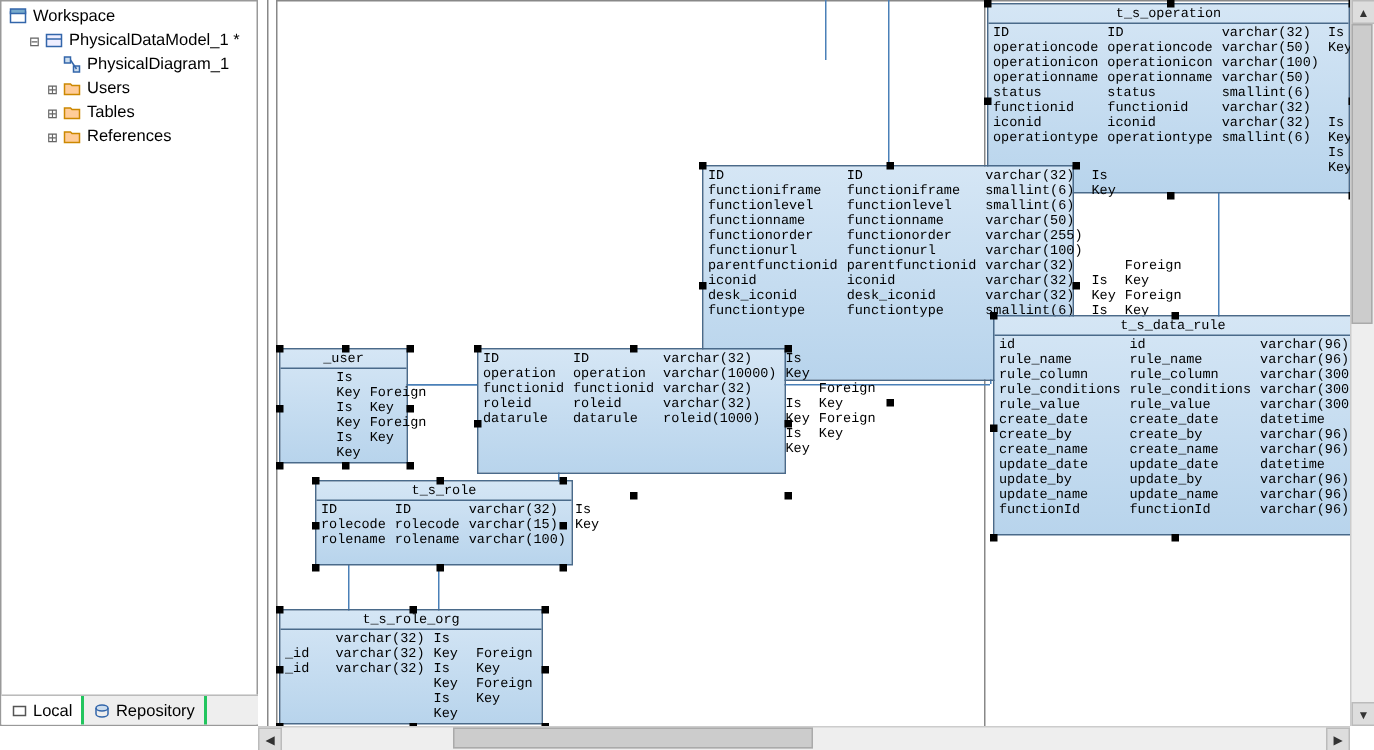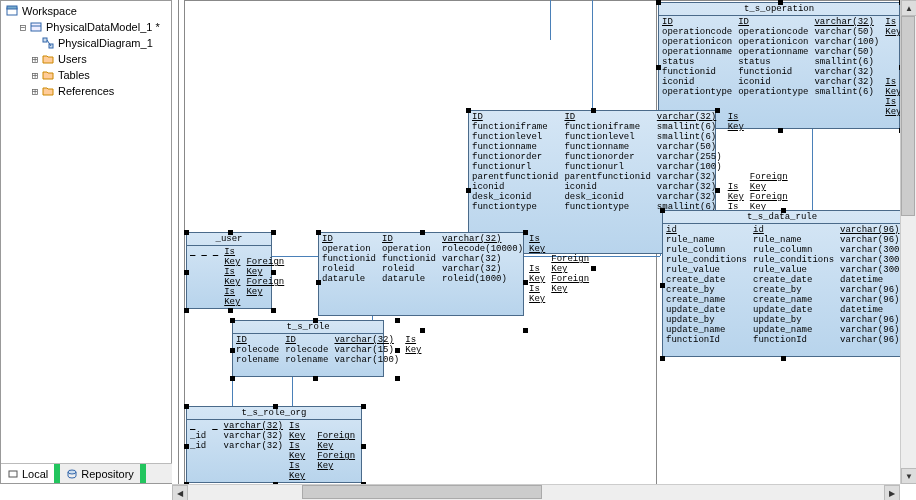--- a/index.html
+++ b/index.html
@@ -5,34 +5,34 @@
 *{box-sizing:border-box;margin:0;padding:0}
 body{font-family:Tahoma,Arial,sans-serif;font-size:11px;color:#000;background:#fff;overflow:hidden;width:916px;height:500px;position:relative}
 .sidebar{position:absolute;left:0;top:0;width:172px;height:484px;border:1px solid #999;background:#fff}
 .tree{padding:2px 4px;font-size:11px}
 .tree-row{display:flex;align-items:center;height:16px;white-space:nowrap;cursor:pointer}
 .tree-row .tw{width:12px;text-align:center;color:#666;font-family:monospace}
 .tree-row .ic{width:14px;height:14px;margin-right:2px;display:flex;align-items:center;justify-content:center}
 .tree-row .lbl{padding-left:1px}
 .ind1{padding-left:12px}.ind2{padding-left:24px}
 .tabs{position:absolute;left:0;bottom:0;width:172px;height:20px;display:flex;border-top:1px solid #bbb;background:#eee}
-.tab{display:flex;align-items:center;padding:0 6px;border-right:6px solid #22c55e;font-size:11px;cursor:pointer}
+.tab{display:flex;align-items:center;padding:0 6px;border-right:2px solid #22c55e;font-size:11px;cursor:pointer}
 .tab.active{background:#fff}
 .tab .ic{width:12px;height:12px;margin-right:3px}
 .canvas{position:absolute;left:172px;top:0;right:0;bottom:0;background:#fff;overflow:hidden}
 .vline{position:absolute;width:1px;background:#888}
 .hline{position:absolute;height:1px;background:#888}
 .rel{position:absolute;background:#4a80b8}
 .rel.v{width:1px}.rel.h{height:1px}
 .entity{position:absolute;border:1px solid #4a6a8a;background:linear-gradient(#d5e6f5,#b8d4ec);font-family:"Courier New",monospace;font-size:9px}
 .entity .title{text-align:center;border-bottom:1px solid #4a6a8a;padding:1px 0;font-size:9px}
 .entity .cols{display:flex}
 .entity .col{padding:1px 3px}
 .entity .col+.col{border-left:0px solid #7aa}
-.entity .u{text-decoration:underline}
+.entity .u{}
 .handle{position:absolute;width:5px;height:5px;background:#000}
 .scrollbar-v{position:absolute;right:0;top:0;width:16px;height:calc(100% - 16px);background:#eee;border-left:1px solid #ccc}
 .scrollbar-h{position:absolute;left:0;bottom:0;height:16px;width:calc(100% - 16px);background:#eee;border-top:1px solid #ccc}
 .sb-btn{width:16px;height:16px;background:#ddd;border:1px solid #bbb;display:flex;align-items:center;justify-content:center;font-size:8px;color:#333}
 .sb-thumb{background:#ccc;border:1px solid #aaa}
 svg.ic-svg{width:12px;height:12px}
 </style>
 </head>
 <body>
 
@@ -282,21 +282,21 @@
         </div>
         <div class="col">
           <div class="u">ID</div>
           <div class="">operation</div>
           <div class="">functionid</div>
           <div class="">roleid</div>
           <div class="">datarule</div>
         </div>
         <div class="col">
           <div class="u">varchar(32)</div>
-          <div class="">rolecode(10000)</div>
+          <div class="">varchar(10000)</div>
           <div class="">varchar(32)</div>
           <div class="">varchar(32)</div>
           <div class="">roleid(1000)</div>
         </div>
         <div class="col">
           <div class="u">Is Key</div>
           <div class="">&nbsp;</div>
           <div class="u">Is Key</div>
           <div class="u">Is Key</div>
           <div class="">&nbsp;</div>
@@ -380,21 +380,21 @@
       </div>
       <div class="handle" style="left: -3px; top: -3px;"></div>
       <div class="handle" style="left: 118px; top: -3px;"></div>
       <div class="handle" style="left: 238px; top: -3px;"></div>
       <div class="handle" style="left: -3px; top: 71.5px;"></div>
       <div class="handle" style="left: 238px; top: 71.5px;"></div>
       <div class="handle" style="left: -3px; top: 145px;"></div>
       <div class="handle" style="left: 118px; top: 145px;"></div>
       <div class="handle" style="left: 238px; top: 145px;"></div>
     </div>
-  <div class="entity" id="ent-role" style="left:60px;top:320px;width:152px">
+  <div class="entity" id="ent-role" style="left:38px;top:320px;width:172px">
       <div class="title">t_s_role</div>
       <div class="cols">
         <div class="col">
           <div class="u">ID</div>
           <div class="">rolecode</div>
           <div class="">rolename</div>
         </div>
         <div class="col">
           <div class="u">ID</div>
           <div class="">rolecode</div>

